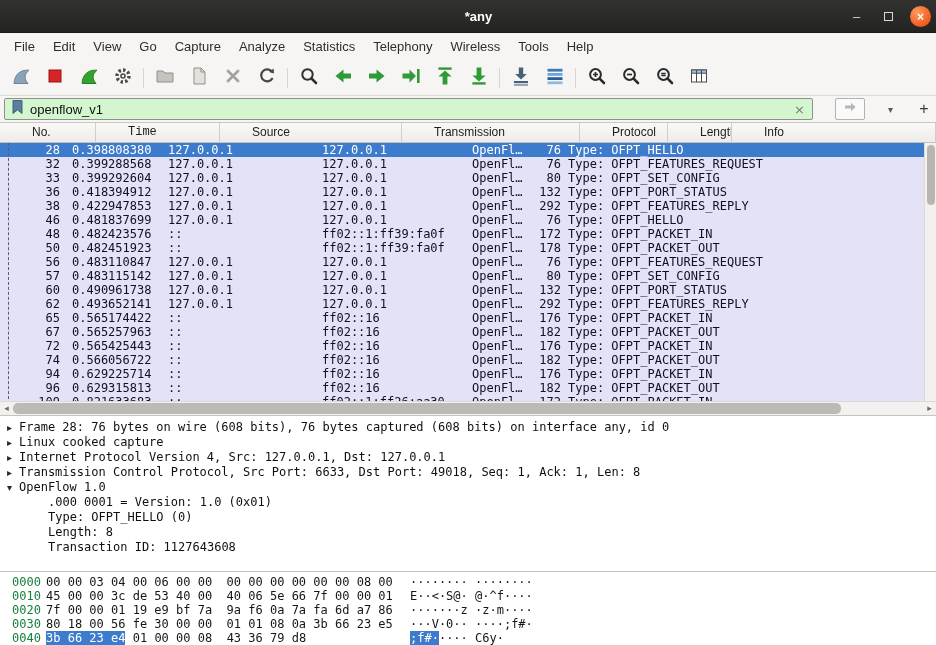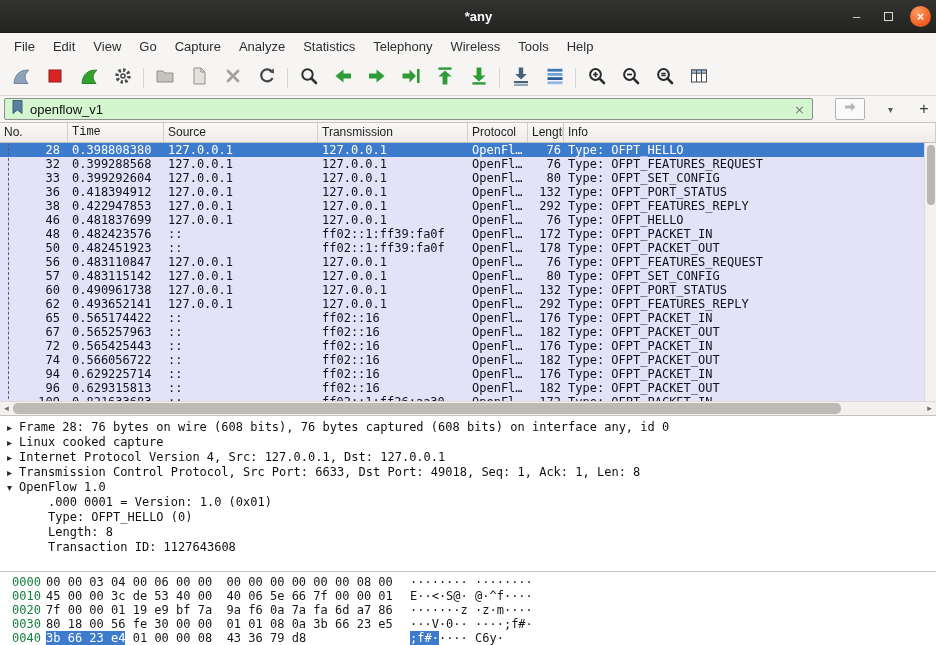--- a/index.html
+++ b/index.html
@@ -34,21 +34,21 @@
   .filterbar { flex: 0 0 27px; display: flex; align-items: center; padding: 2px 4px; gap: 22px; border-bottom: 1px solid #c9c6c2; }
   .filter-field { flex: 1; height: 22px; background: var(--filter-bg); border: 1px solid #8f8f8f; border-radius: 2px; display: flex; align-items: center; padding: 0 5px; gap: 5px; }
   .filter-input { flex: 1; background: transparent; border: none; outline: none; font-size: 13px; font-family: "Liberation Sans", sans-serif; color: #101010; }
   .clearx { color: #7a7a7a; font-size: 13px; cursor: pointer; padding: 0 2px; font-family: "DejaVu Sans", sans-serif; }
   .applybtn { width: 30px; height: 22px; border: 1px solid #b5b2ae; background: #fbfafa; border-radius: 2px; display: flex; align-items: center; justify-content: center; }
   .ddarrow { color: #5c5c5c; font-size: 10px; padding: 0 1px; font-family: "DejaVu Sans", sans-serif; }
   .addbtn { width: 16px; height: 22px; display: flex; align-items: center; justify-content: center; font-size: 16px; color: #3a3a3a; cursor: pointer; }
 
   
   .pheader { flex: 0 0 20px; display: flex; background: linear-gradient(#faf9f8,#eeece9); border-bottom: 1px solid #c3c0bd; font-size: 12px; color: #1e1e1e; overflow: hidden; }
-  .hcell { padding: 2px 0 2px 4px; border-right: 1px solid #d2cfcb; overflow: hidden; white-space: nowrap; }
+  .hcell { padding: 2px 0 2px 4px; border-right: 1px solid #d2cfcb; overflow: hidden; white-space: nowrap; margin-left: 28px; }
   .c0 { width: 68px; } .c1 { width: 96px; font-family: Liberation Mono, monospace; } .c2 { width: 154px; } .c3 { width: 150px; }
   .c4 { width: 60px; } .c5 { width: 36px; } .c6 { flex: 1; }
 
   
   .plist-wrap { position: relative; flex: 0 0 258px; overflow: hidden; background: #fdfdfd; }
   .plist { font-family: "DejaVu Sans Mono", monospace; font-size: 12px; position: relative; }
   .plist::before { content: ""; position: absolute; left: 8px; top: 0; height: 266px; border-left: 1px dashed #5a5a7e; z-index: 2; }
   .prow { display: flex; height: 14px; line-height: 14px; background: var(--row-bg); color: #10101e; white-space: nowrap; }
   .prow.selected { background: var(--sel-bg); color: #ffffff; }
   .pcell { overflow: hidden; }

